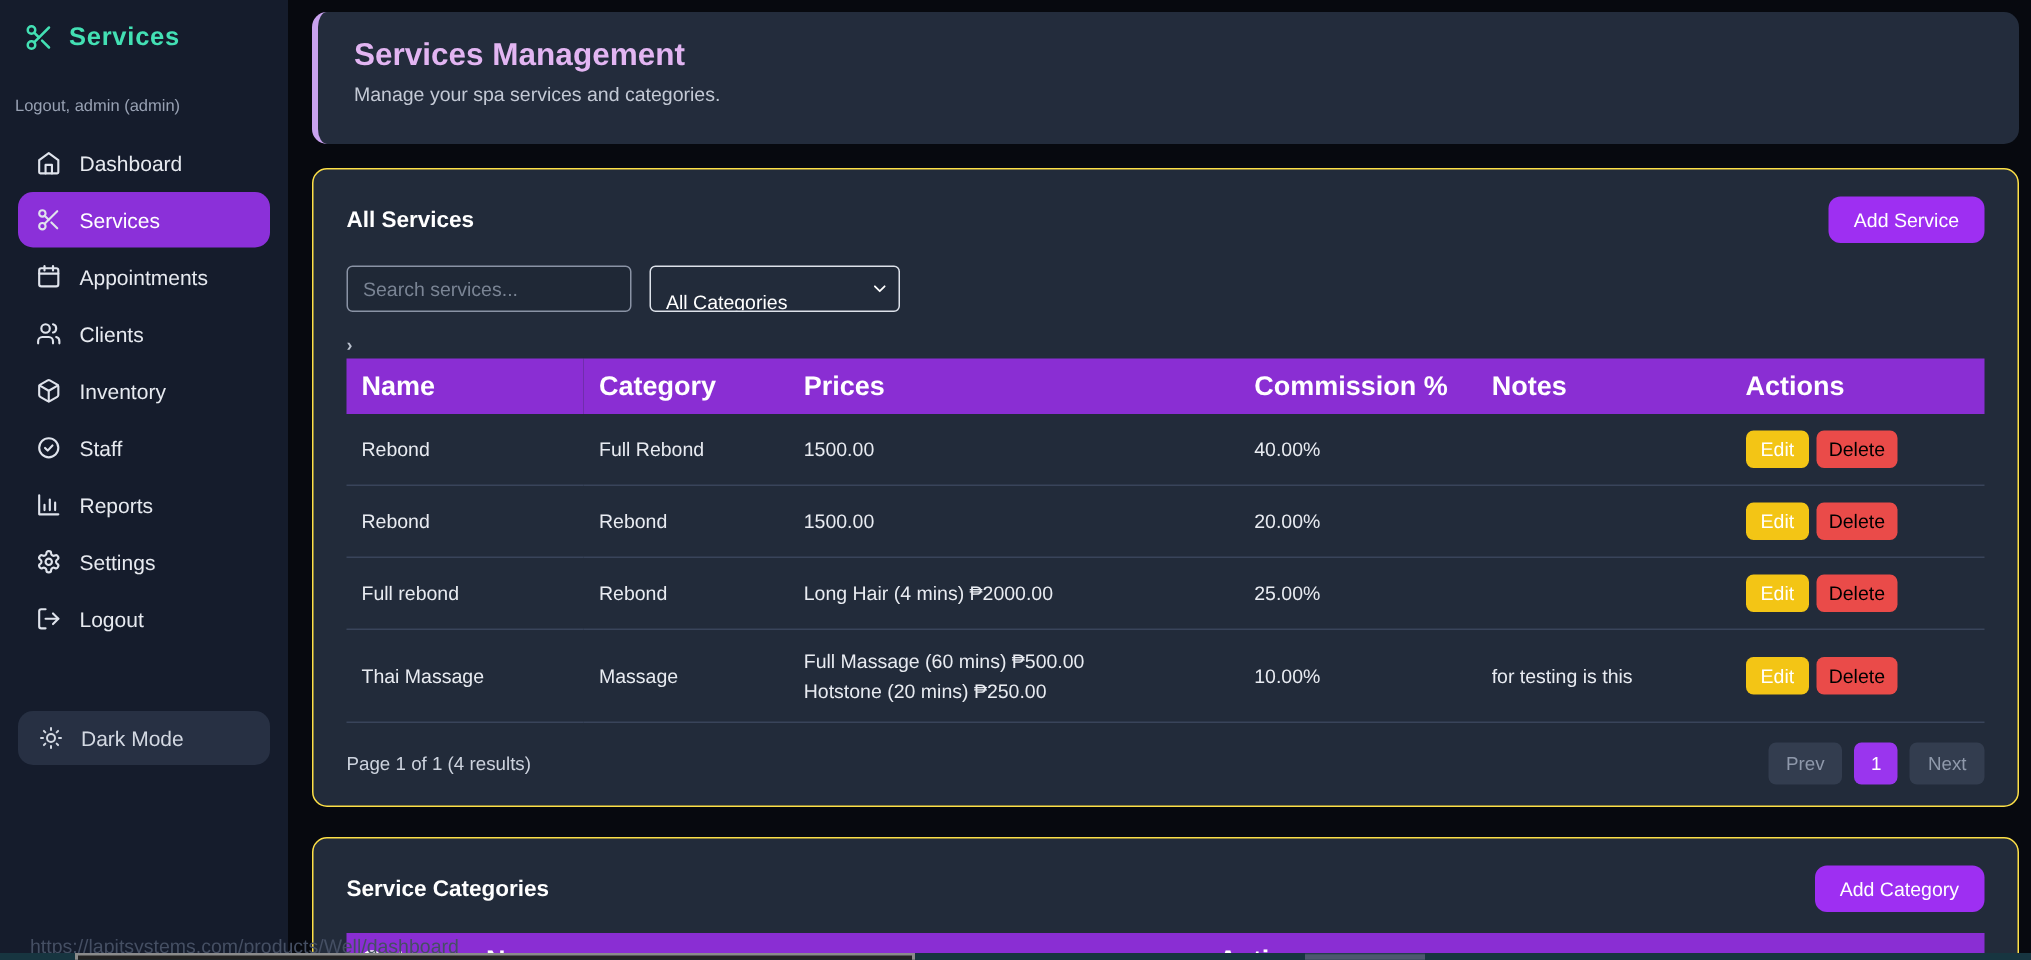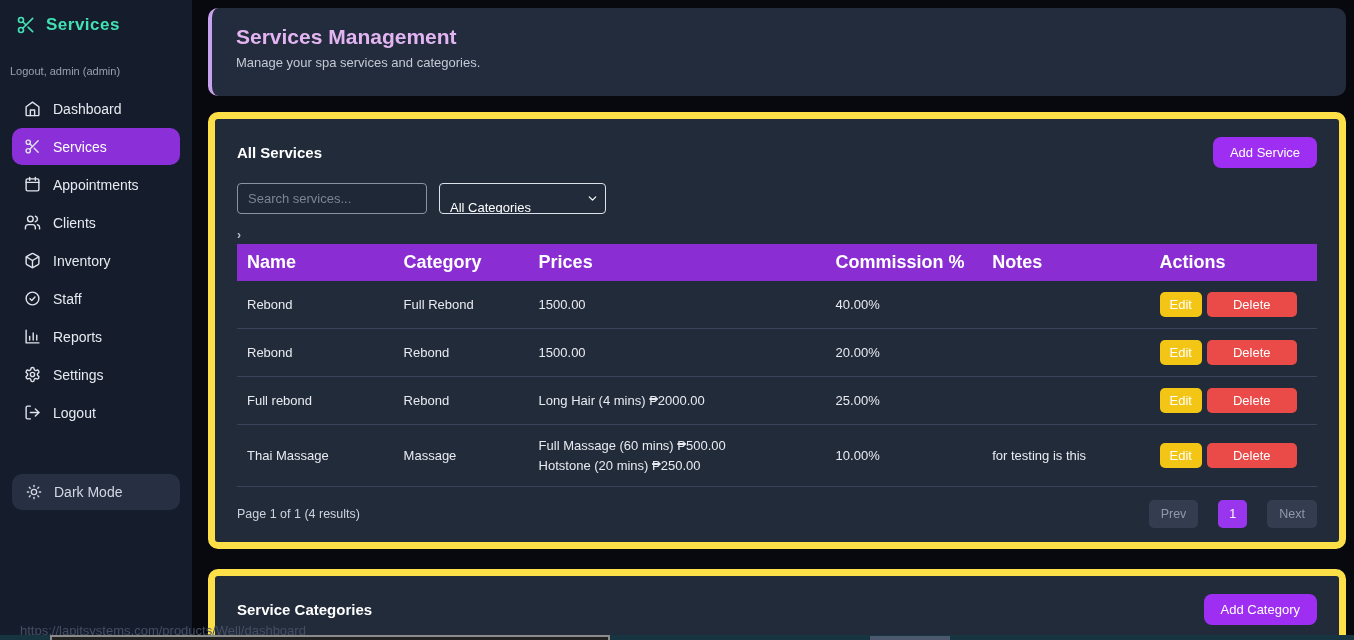--- a/index.html
+++ b/index.html
@@ -37,21 +37,21 @@
   .main { position: absolute; left: 192px; top: 0; right: 0; bottom: 0; padding: 8px 8px 0 16px; }
 
   .header-card {
     background: #232c3c; border-left: 4px solid #c9a2ef; border-radius: 10px;
     padding: 17px 24px; height: 88px;
   }
   .header-card h1 { color: #e2b5f2; font-size: 21px; font-weight: bold; }
   .header-card p { color: #c3c9d5; font-size: 13px; margin-top: 6px; }
 
   .panel {
-    margin-top: 16px; background: #222b3a; border: 7px solid #fde047;
+    margin-top: 16px; background: #222b3a; border: 1px solid #fde047;
     border-radius: 10px; padding: 18px 22px 14px;
   }
   .panel.categories { margin-top: 20px; height: 400px; padding: 18px 22px; }
   .panel-head { display: flex; align-items: center; justify-content: space-between; }
   .panel-head h2 { color: #ffffff; font-size: 15px; font-weight: bold; }
   .btn-primary {
     background: #9e2ff2; color: #ffffff; border: none; border-radius: 8px;
     padding: 8px 17px; font-size: 13px; font-family: inherit; cursor: pointer;
   }
 
@@ -79,27 +79,27 @@
   tbody td {
     color: #e8ebf1; font-size: 13px; padding: 11px 10px;
     border-bottom: 1px solid #39445a; vertical-align: middle;
   }
   .price-line { display: block; line-height: 1.5; }
   .btn-edit {
     background: #f3c515; color: #ffffff; border: none; border-radius: 5px;
     padding: 5px 10px; font-size: 13px; font-family: inherit; cursor: pointer; margin-right: 5px;
   }
   .btn-delete {
-    background: #ea4b49; color: #ffffff; border: none; border-radius: 5px;
-    padding: 5px 26px; font-size: 13px; font-family: inherit; cursor: pointer;
+    background: #ea4b49; color: #000000; border: none; border-radius: 5px;
+    padding: 5px 8px; font-size: 13px; font-family: inherit; cursor: pointer;
   }
 
   .pagination { display: flex; align-items: center; justify-content: space-between; margin-top: 13px; }
   .page-summary { color: #cdd3de; font-size: 12.5px; }
-  .pager { display: flex; gap: 20px; align-items: center; }
+  .pager { display: flex; gap: 8px; align-items: center; }
   .pg-btn {
     background: #333d4f; color: #8f99ab; border: none; border-radius: 5px;
     padding: 7px 12px; font-size: 12.5px; font-family: inherit; cursor: pointer;
   }
   .pg-current { background: #9a35ee; color: #ffffff; padding: 7px 11px; }
 
   
   .status-url {
     position: fixed; left: 20px; bottom: 2px; z-index: 40;
     color: #454f63; font-size: 13px;

